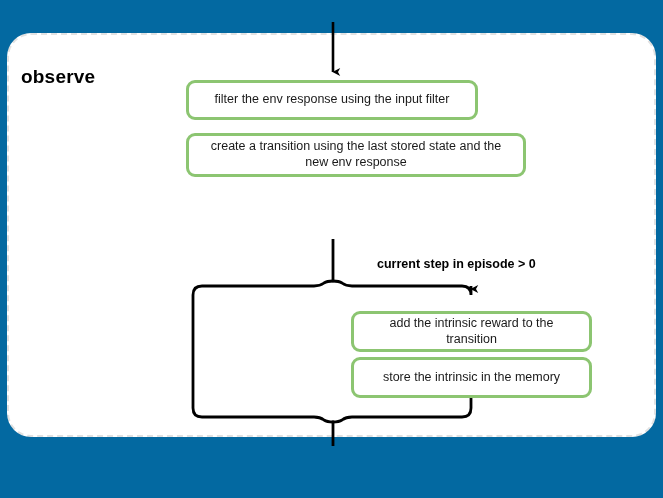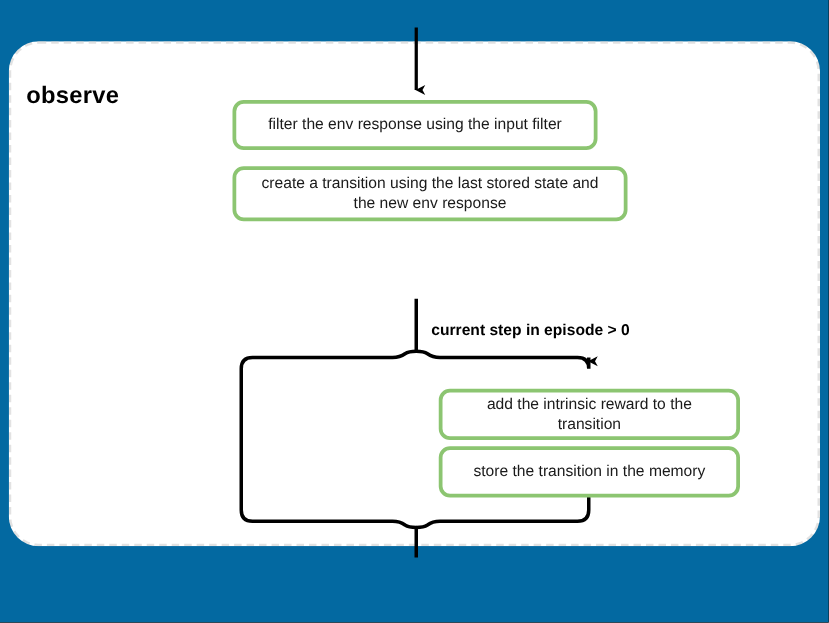--- a/index.html
+++ b/index.html
@@ -55,31 +55,32 @@
     display: flex;
     align-items: center;
     justify-content: center;
     text-align: center;
     color: #1a1a1a;
     font-size: 12.5px;
     line-height: 1.25;
     padding: 8px 10px;
   }
   #node-filter     { left: 186px; top: 80px;  width: 292px; height: 40px; }
-  #node-transition { left: 186px; top: 133px; width: 316px; height: 44px; }
+  #node-transition { left: 186px; top: 133px; width: 340px; height: 44px; }
   #node-store      { left: 186px; top: 199px; width: 292px; height: 40px; }
   #node-intrinsic  { left: 351px; top: 311px; width: 241px; height: 41px; }
   #node-memory     { left: 351px; top: 357px; width: 241px; height: 41px; }
 
   .edge-label {
     position: absolute;
     font-size: 12.5px;
     font-weight: bold;
     color: #000000;
     white-space: nowrap;
+    margin-left: 32px;
   }
   #label-condition { left: 345px; top: 257px; }
 </style>
 </head>
 <body>
 
 <div id="canvas">
 
   <div id="observe-container"></div>
 
@@ -108,17 +109,17 @@
     <path d="M 333 422 L 333 446" stroke="#000000" stroke-width="2.8" fill="none"></path>
   </svg>
 
   <div class="node" id="node-filter">filter the env response using the input filter</div>
 
   <div class="node" id="node-transition">create a transition using the last stored state and the new env response</div>
 
 
   <div class="node" id="node-intrinsic">add the intrinsic reward to the transition</div>
 
-  <div class="node" id="node-memory">store the transition in the memory</div>
+  <div class="node" id="node-memory">store the intrinsic in the memory</div>
 
   <div class="edge-label" id="label-condition">current step in episode &gt; 0</div>
 
 </div>
 
 </body></html>

